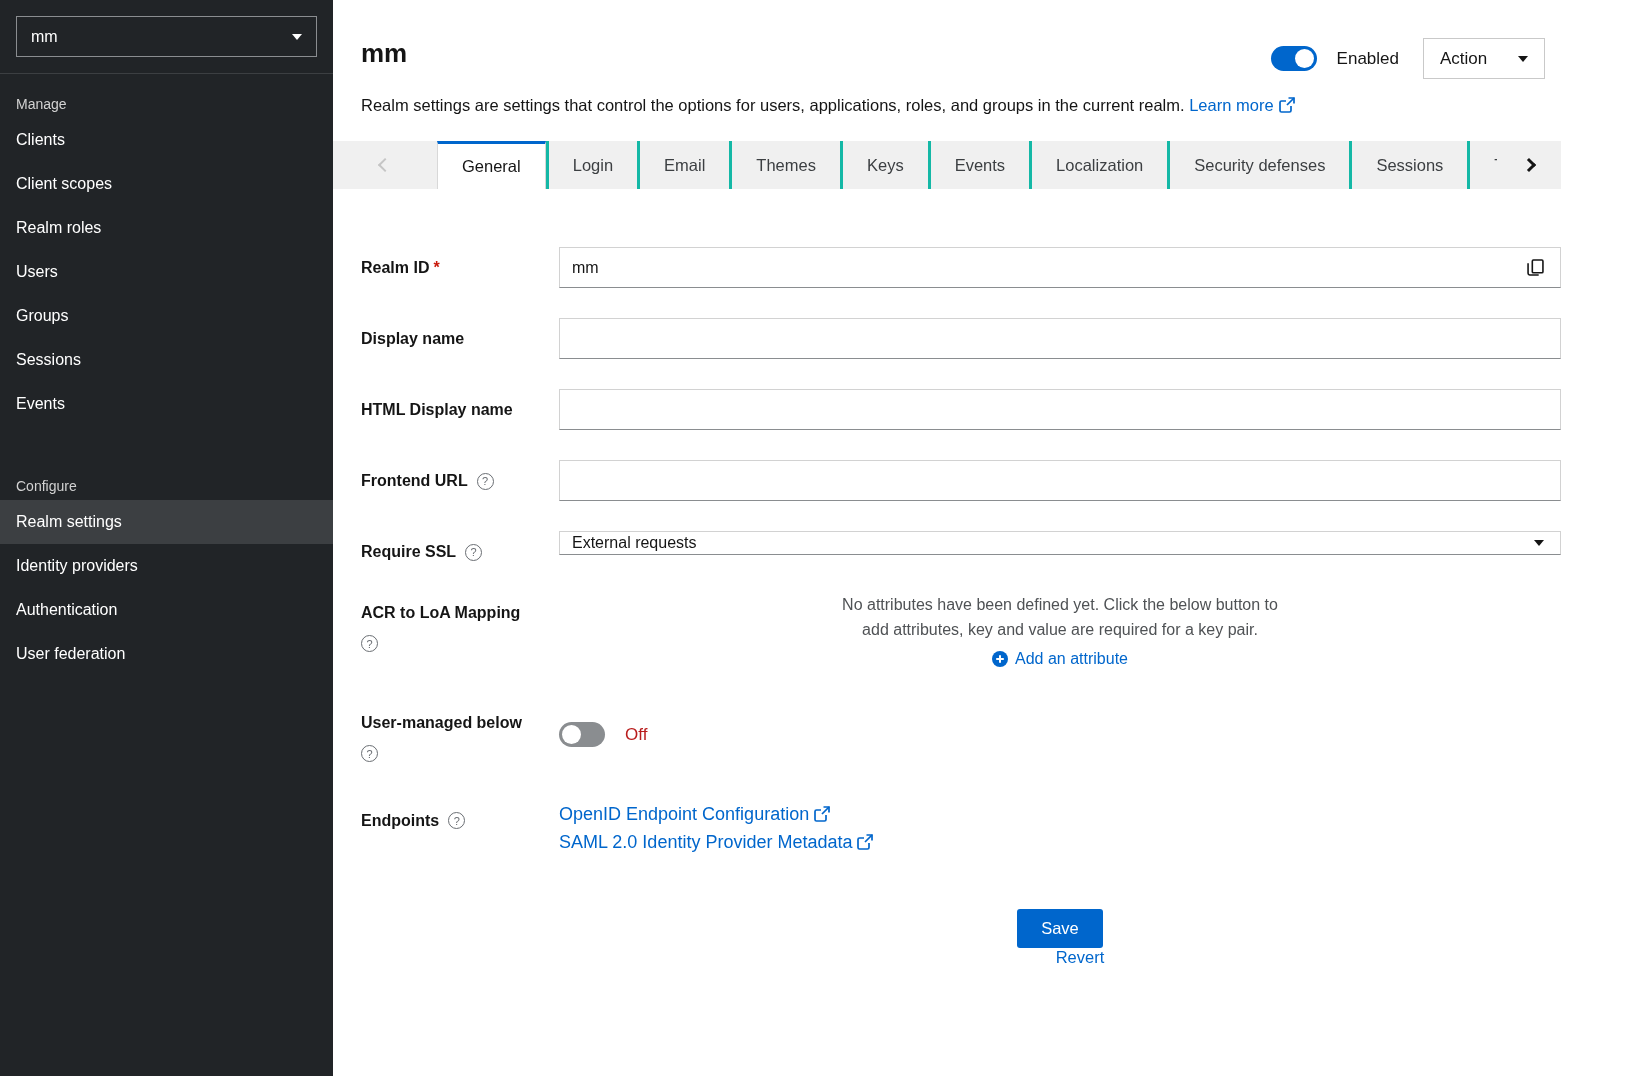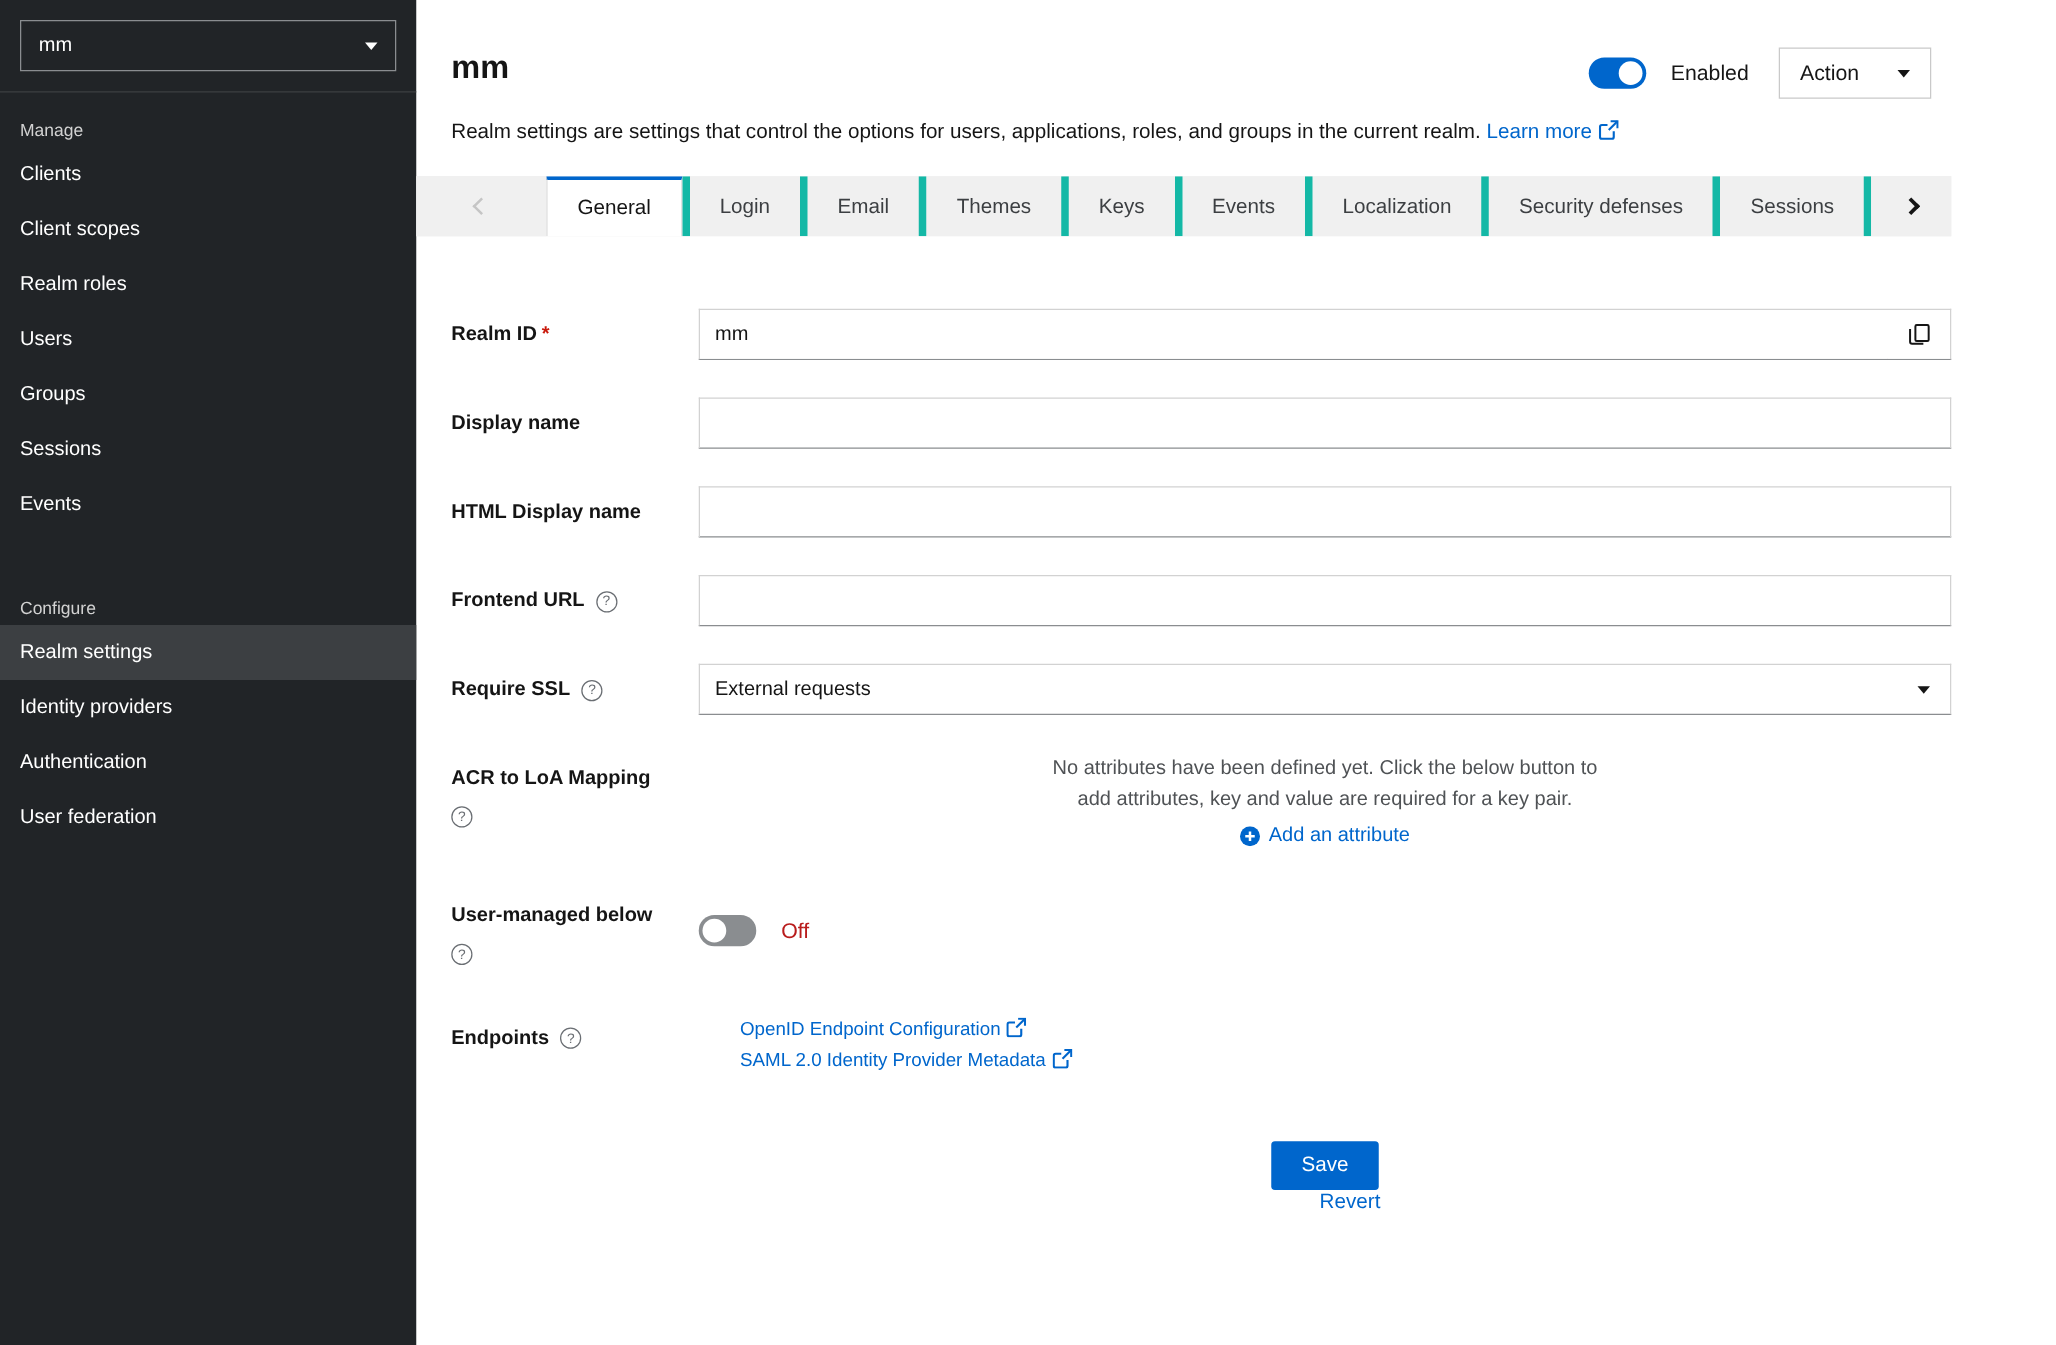--- a/index.html
+++ b/index.html
@@ -37,45 +37,45 @@
   
   .tab-bar { margin:22px 84px 0 0; display:flex; align-items:stretch; height:48px; background:#f0f0f0; }
   .tab-scroll { width:104px; flex-shrink:0; background:#f0f0f0; border:none; display:flex; align-items:center; justify-content:center; cursor:pointer; }
   .tab-scroll.right { width:64px; }
   .chev { width:10px; height:10px; border-style:solid; border-color:currentColor; border-width:0; display:inline-block; }
   .chev.left  { border-left-width:2px; border-bottom-width:2px; transform:rotate(45deg); }
   .chev.right { border-right-width:3px; border-bottom-width:3px; transform:rotate(-45deg); }
   .tab-scroll.left { color:#c5c5c5; }
   .tab-scroll.right { color:#151515; }
   .tabs { display:flex; flex:1; overflow:hidden; }
-  .tab { border:none; background:#f0f0f0; font-family:inherit; font-size:16.5px; color:#3c3f42; padding:0 24px; cursor:pointer; white-space:nowrap; border-left:6px solid #14b8a6; }
+  .tab { border:none; background:#f0f0f0; font-family:inherit; font-size:16.5px; color:#3c3f42; padding:0 24px; cursor:pointer; white-space:nowrap; border-left:3px solid #14b8a6; }
   .tab:last-of-type { border-right:1px solid #d8d8d8; }
   .tab.active { background:#fff; color:#151515; border-top:3px solid #0066cc; border-left:1px solid #d8d8d8; border-right:1px solid #d8d8d8; }
 
   
   .form { padding:58px 84px 0 28px; flex:1; overflow:hidden; }
   .form-row { display:flex; margin-bottom:30px; }
   .form-label { width:198px; flex-shrink:0; font-weight:bold; font-size:16px; padding-top:11px; line-height:20px; }
   .form-field { flex:1; min-width:0; }
   .required { color:#c9190b; margin-left:4px; }
   .help { display:inline-flex; width:17px; height:17px; border:1px solid #6a6e73; border-radius:50%; color:#6a6e73; font-size:11px; font-weight:normal; align-items:center; justify-content:center; vertical-align:1px; cursor:pointer; }
   .help.inline { margin-left:9px; }
   .help.below { margin-top:12px; }
   .text-input { width:100%; height:41px; border:1px solid #d2d2d2; border-bottom-color:#8a8d90; padding:0 12px; font-family:inherit; font-size:16px; color:#151515; background:#fff; }
   .input-group { display:flex; height:41px; border:1px solid #d2d2d2; border-bottom-color:#8a8d90; background:#fff; }
   .input-group input { flex:1; border:none; outline:none; padding:0 12px; font-family:inherit; font-size:16px; color:#151515; }
   .copy-btn { width:50px; background:#fff; border:none; display:flex; align-items:center; justify-content:center; cursor:pointer; }
-  .select { position:relative; height:41px; border:1px solid #d2d2d2; border-bottom-color:#8a8d90; background:#fff; display:flex; align-items:center; padding:0 40px 0 12px; cursor:pointer; }
+  .select { position:relative; height:24px; border:1px solid #d2d2d2; border-bottom-color:#8a8d90; background:#fff; display:flex; align-items:center; padding:0 40px 0 12px; cursor:pointer; }
   .select .caret-down { position:absolute; right:16px; color:#151515; }
   .empty-state { max-width:445px; margin:0 auto 0; text-align:center; color:#4f5255; font-size:16px; line-height:25px; }
   .add-attr-row { display:flex; justify-content:center; margin-top:8px; }
   .add-attr { display:inline-flex; align-items:center; gap:7px; font-size:16px; }
   .uma-field { display:flex; align-items:center; padding-top:4px; }
   .uma-state { margin-left:20px; color:#b91c1c; font-size:17px; }
-  .endpoint-links { display:flex; flex-direction:column; gap:5px; padding-top:4px; font-size:15px;margin-left:33px; }
+  .endpoint-links { display:flex; flex-direction:column; gap:5px; padding-top:4px; font-size:18px; }
   .actions-row { margin-top:54px; display:flex; align-items:center; }
   .save-btn { background:#0066cc; color:#fff; border:none; border-radius:3px; padding:0 24px; height:39px; font-family:inherit; font-size:16.5px; cursor:pointer; }
   .revert-link { margin-left:40px; font-size:16.5px; }
 </style>
 </head>
 <body>
 
 <div class="app">
 
   <aside class="sidebar">

